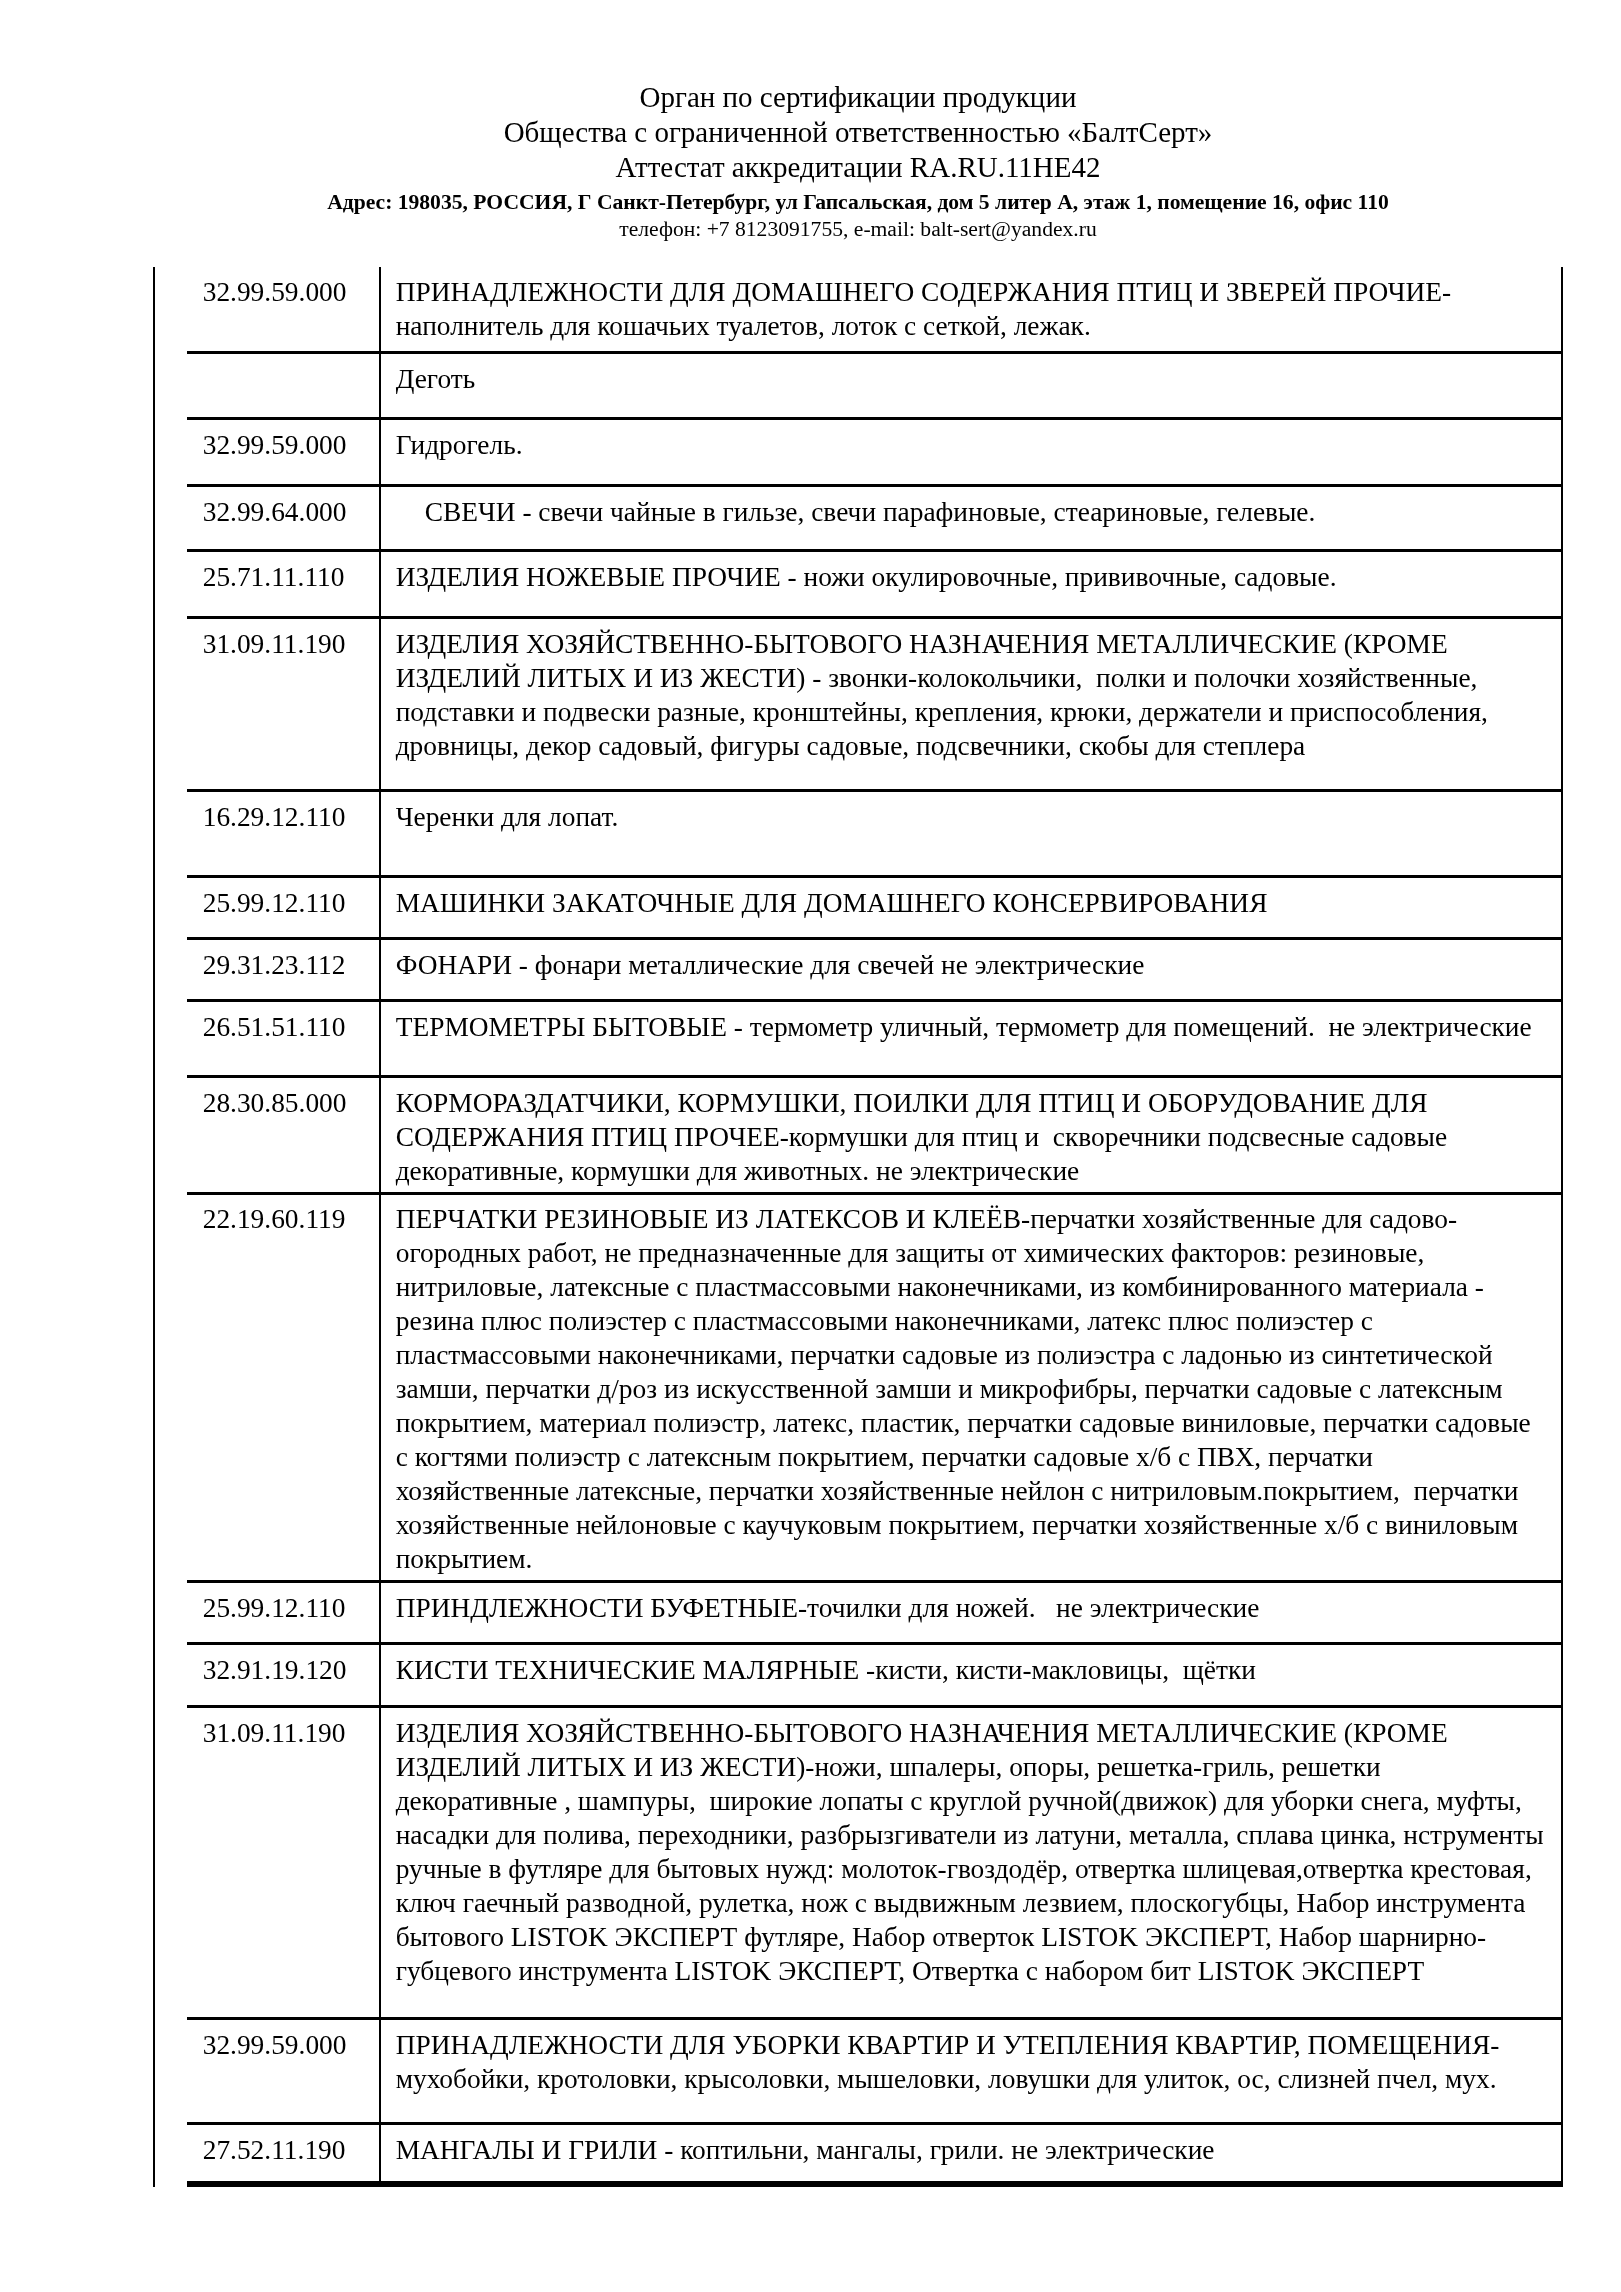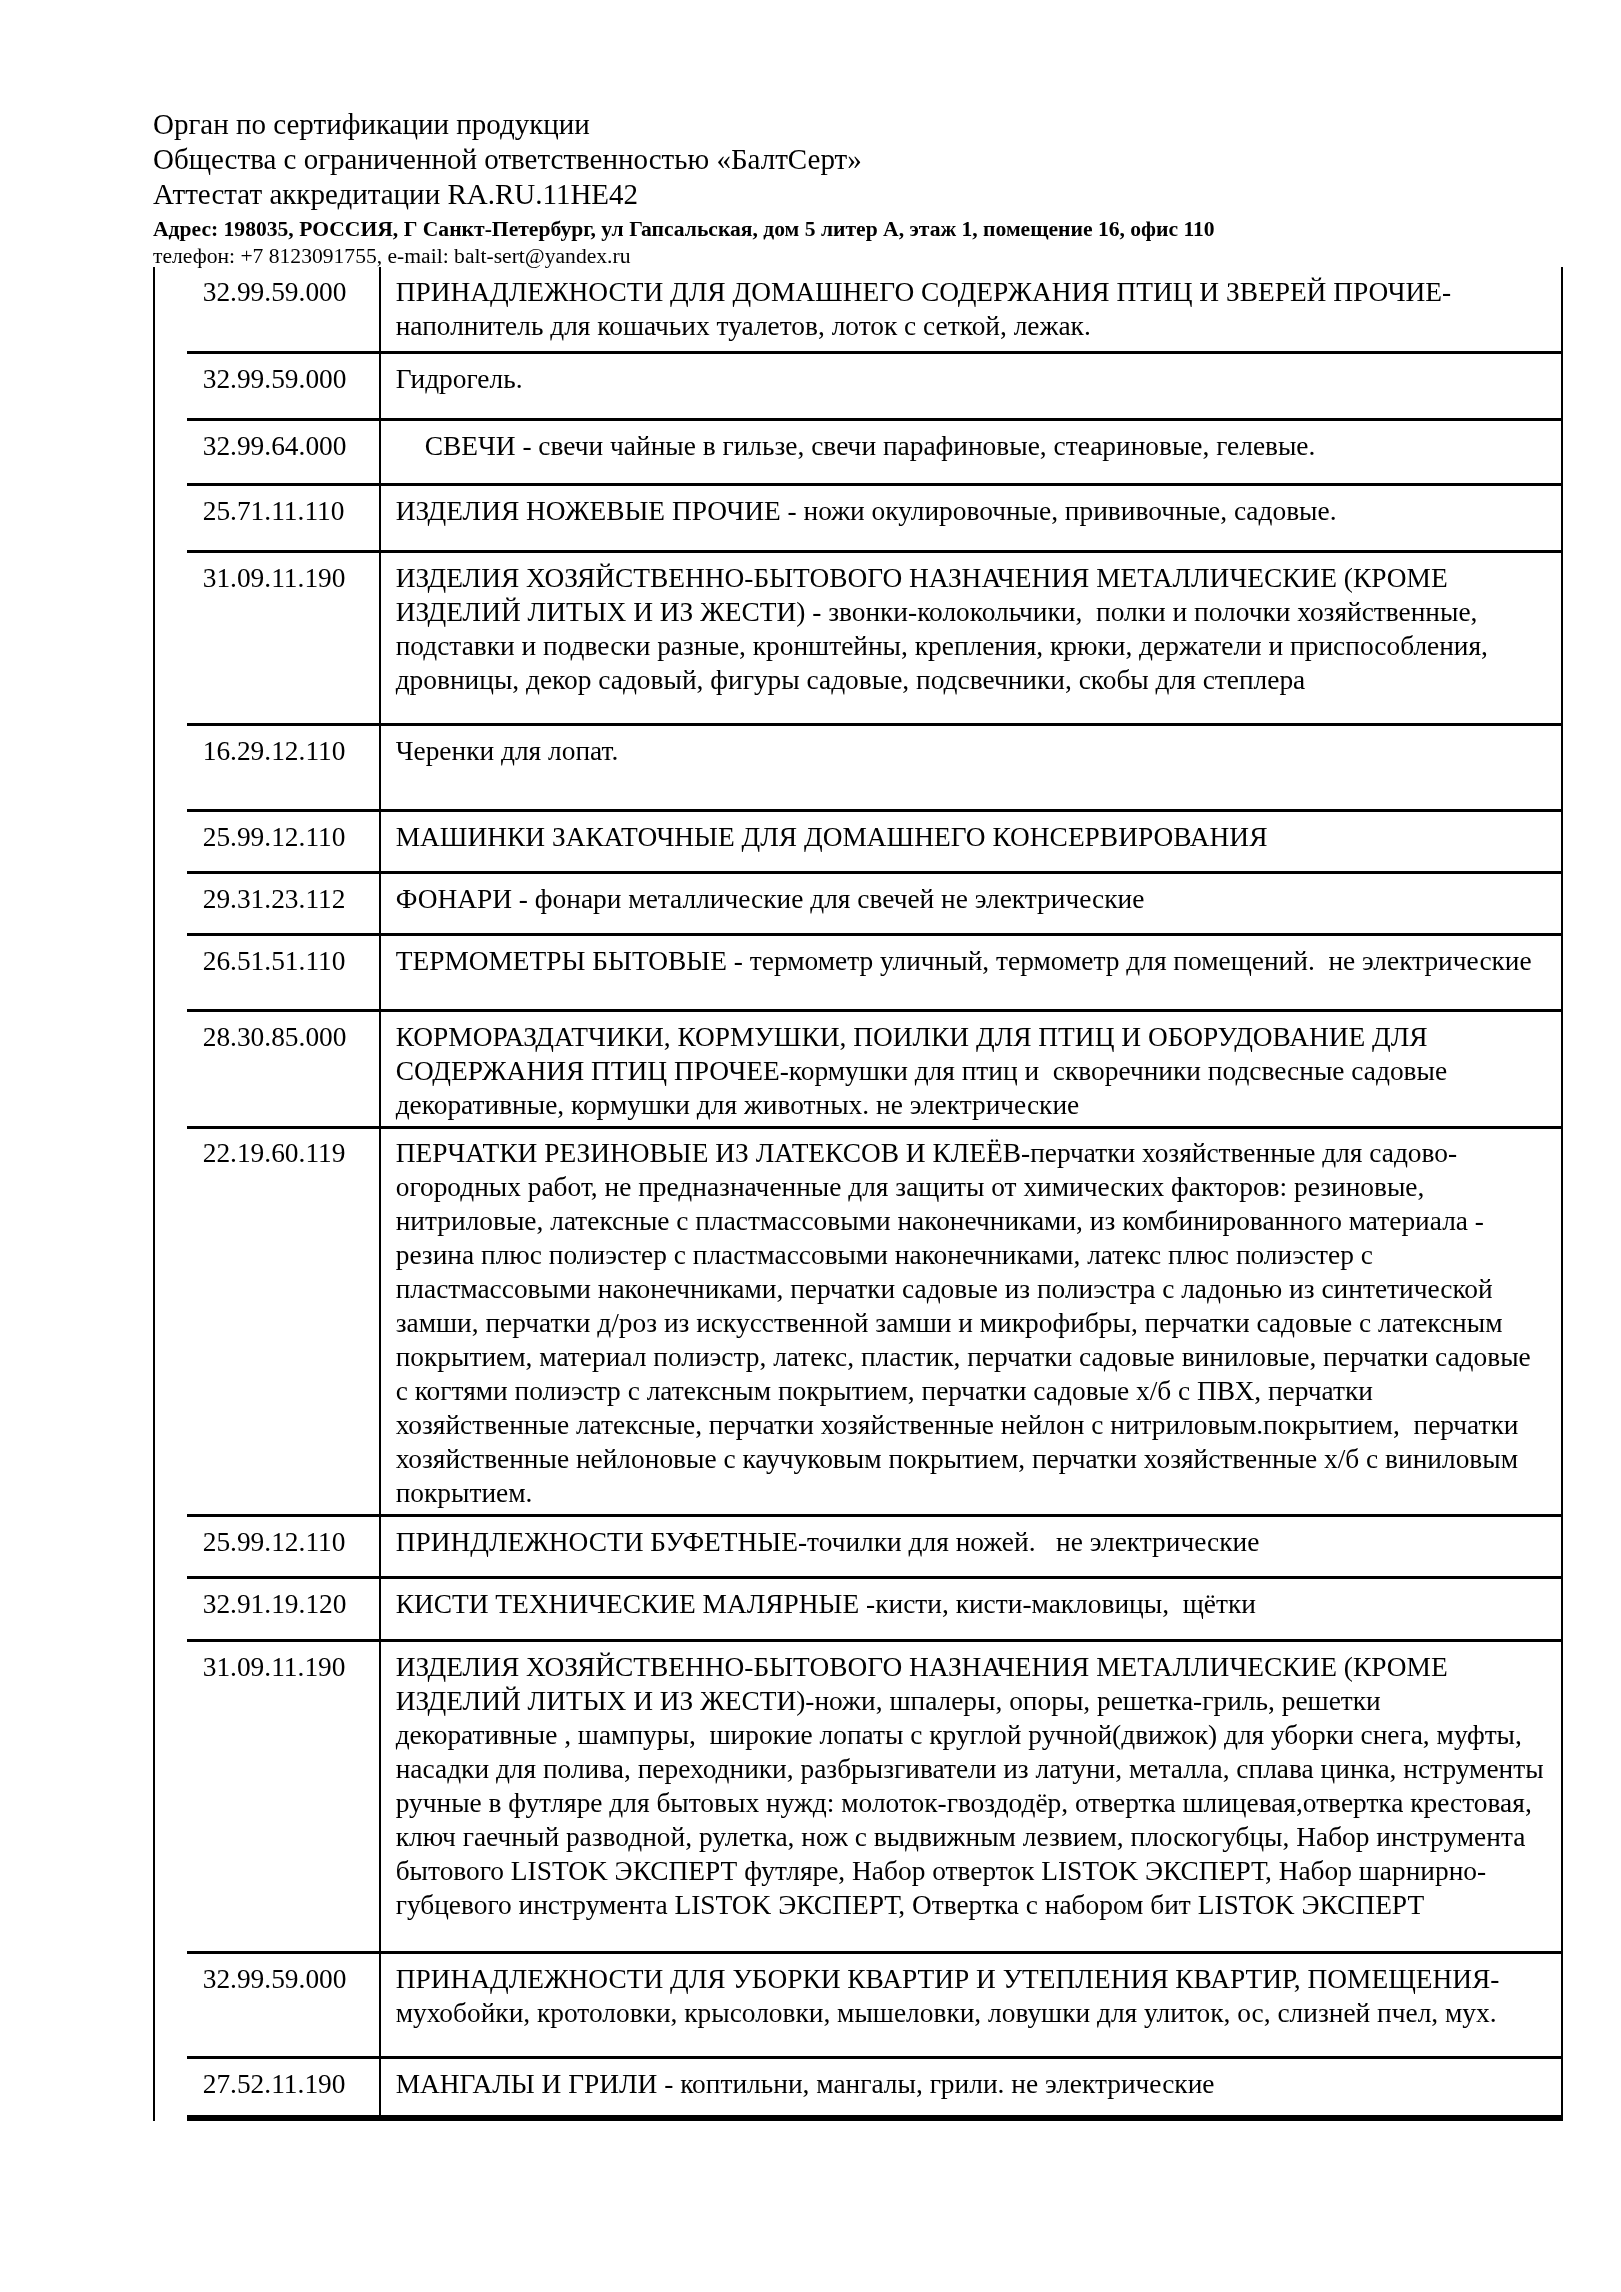--- a/index.html
+++ b/index.html
@@ -14,22 +14,21 @@
     background: #ffffff;
     color: #000000;
     font-family: "Liberation Serif", "DejaVu Serif", serif;
     overflow: hidden;
   }
   .header {
     position: absolute;
     top: 80px;
     left: 153px;
     width: 1410px;
-    text-align: left;
-    margin-top: 27px;
+    text-align: center;
   }
   .h-line {
     font-size: 29px;
     line-height: 35px;
     white-space: nowrap;
   }
   .h-sub {
     font-size: 21.6px;
     line-height: 27.4px;
     white-space: nowrap;
@@ -83,20 +82,24 @@
     <div class="h-line">Аттестат аккредитации RA.RU.11НЕ42</div>
     <div class="h-sub first">Адрес: 198035, РОССИЯ, Г Санкт-Петербург, ул Гапсальская, дом 5 литер А, этаж 1, помещение 16, офис 110</div>
     <div class="h-sub">телефон: +7 8123091755, e-mail: balt-sert@yandex.ru</div>
   </div>
 
   <div class="doc-table" id="doc-table">
       <div class="t-row" style="min-height: 87px;">
       <div class="cell code">32.99.59.000</div>
       <div class="cell desc">ПРИНАДЛЕЖНОСТИ ДЛЯ ДОМАШНЕГО СОДЕРЖАНИЯ ПТИЦ И ЗВЕРЕЙ ПРОЧИЕ-наполнитель для кошачьих туалетов, лоток с сеткой, лежак.</div>
     </div>
+      <div class="t-row" style="min-height: 66px;">
+      <div class="cell code"></div>
+      <div class="cell desc">Деготь</div>
+    </div>
       <div class="t-row" style="min-height: 67px;">
       <div class="cell code">32.99.59.000</div>
       <div class="cell desc">Гидрогель.</div>
     </div>
       <div class="t-row" style="min-height: 65px; gap: 29px;">
       <div class="cell code">32.99.64.000</div>
       <div class="cell desc">СВЕЧИ - свечи чайные в гильзе, свечи парафиновые, стеариновые, гелевые.</div>
     </div>
       <div class="t-row" style="min-height: 67px;">
       <div class="cell code">25.71.11.110</div>

